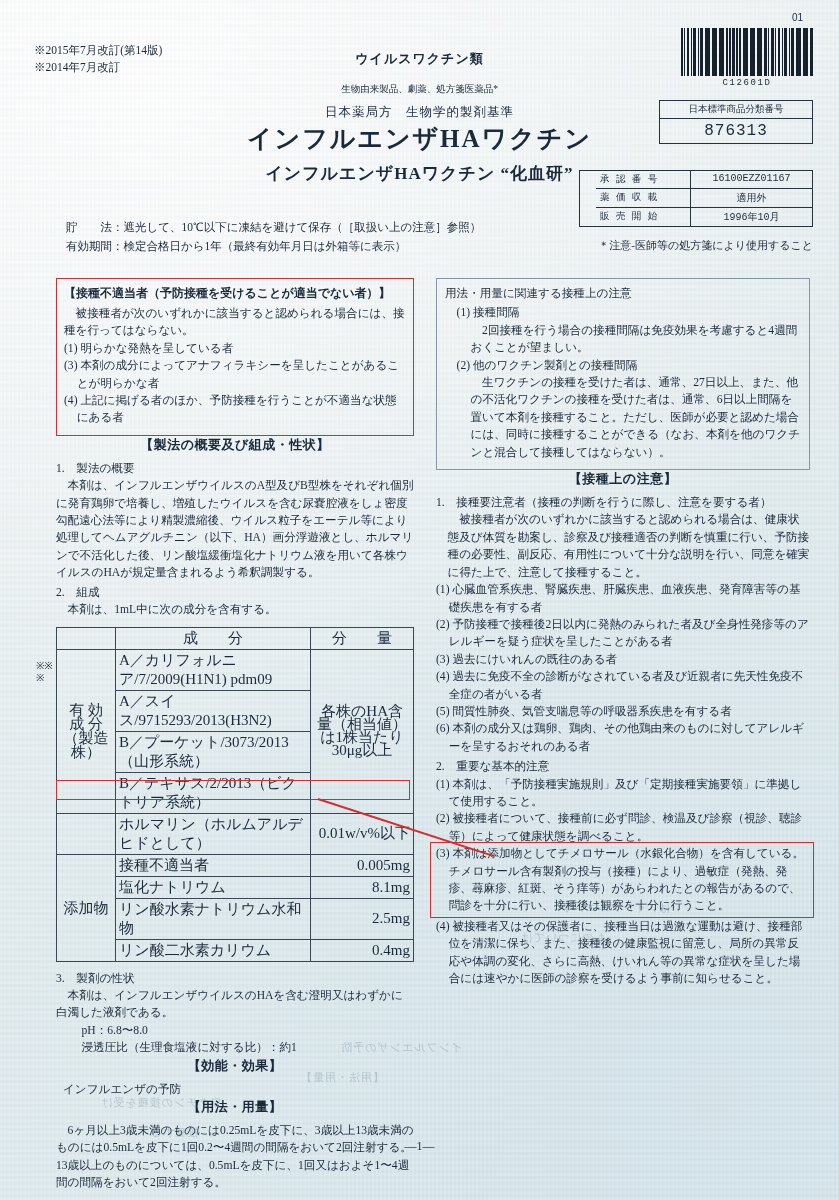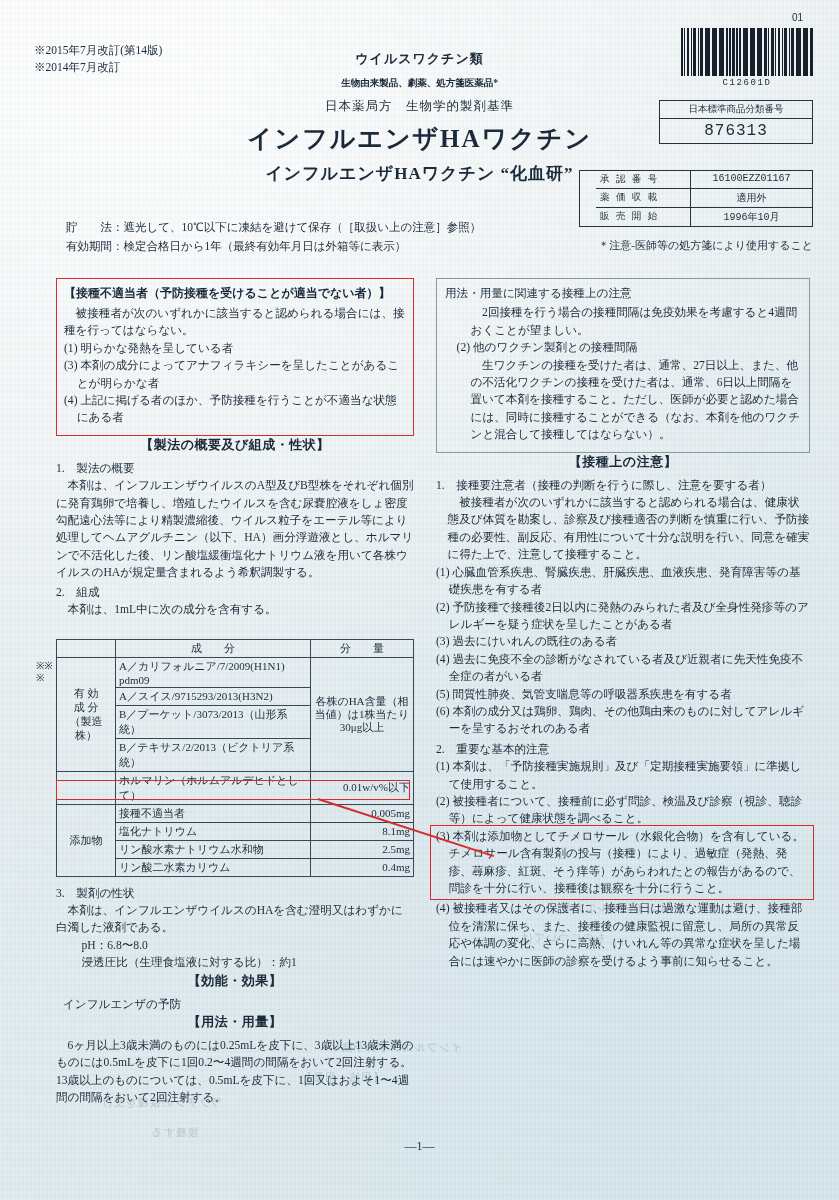--- a/index.html
+++ b/index.html
@@ -45,21 +45,21 @@
     position:absolute;right:8px;top:68px;width:132px;text-align:center;
     font-family:"Liberation Mono",monospace;font-size:9px;letter-spacing:1.6px;
   }
   .rev{
     position:absolute;left:16px;top:32px;font-size:11.5px;line-height:17px;
   }
   .cat{
     position:absolute;left:0;right:0;top:40px;text-align:center;
   }
   .cat .l1{font-size:13px;font-weight:bold;letter-spacing:1px;}
-  .cat .l2{font-size:9.5px;margin-top:9px;font-weight:bold;}
+  .cat .l2{font-size:9.5px;margin-top:15px;}
   .cat .l3{font-size:12.5px;margin-top:8px;letter-spacing:1px;}
   .title{
     position:absolute;left:0;right:0;top:112px;text-align:center;
     font-size:25px;font-weight:bold;letter-spacing:2px;
   }
   .subtitle{
     position:absolute;left:0;right:0;top:152px;text-align:center;
     font-size:17px;font-weight:bold;letter-spacing:1px;
   }
   .jcode{
@@ -94,21 +94,21 @@
   h3.center{
     text-align:center;font-size:13px;font-weight:bold;margin:0 0 6px 0;letter-spacing:0.5px;
   }
   .t{font-size:11.6px;line-height:17.4px;}
   .t p{margin:0;}
   .ind1{text-indent:1em;}
   .hang{padding-left:1.1em;text-indent:-1.1em;}
   .hdr-in-box{font-size:12px;font-weight:bold;}
   
   table.comp{
-    border-collapse:collapse;width:100%;font-size:11px;margin-top:20px;
+    border-collapse:collapse;width:100%;font-size:15px;margin-top:8px;
   }
   table.comp th,table.comp td{
     border:1px solid #3a4653;padding:1px 3px;vertical-align:middle;
   }
   table.comp th{font-weight:normal;}
   .cellnarrow{width:52px;text-align:center;line-height:14px;}
   .amt{width:96px;text-align:right;padding-right:4px;}
   .amtc{width:96px;text-align:center;line-height:13px;}
   .marks{
     position:absolute;left:18px;top:650px;font-size:10px;line-height:12px;
@@ -267,20 +267,21 @@
     <div class="t ind1">6ヶ月以上3歳未満のものには0.25mLを皮下に、3歳以上13歳未満のものには0.5mLを皮下に1回0.2〜4週間の間隔をおいて2回注射する。13歳以上のものについては、0.5mLを皮下に、1回又はおよそ1〜4週間の間隔をおいて2回注射する。</div>
   </div>
 
   <div class="marks">※※<br>※</div>
 
   <div class="colR">
 
     <div class="boxgray">
       <div class="t">用法・用量に関連する接種上の注意</div>
       <div class="t" style="margin-top:2px;">
+        <p style="padding-left:1em;">(1) 接種間隔</p>
         <p style="padding-left:2.2em;text-indent:1em;">2回接種を行う場合の接種間隔は免疫効果を考慮すると4週間おくことが望ましい。</p>
         <p style="padding-left:1em;">(2) 他のワクチン製剤との接種間隔</p>
         <p style="padding-left:2.2em;text-indent:1em;">生ワクチンの接種を受けた者は、通常、27日以上、また、他の不活化ワクチンの接種を受けた者は、通常、6日以上間隔を置いて本剤を接種すること。ただし、医師が必要と認めた場合には、同時に接種することができる（なお、本剤を他のワクチンと混合して接種してはならない）。</p>
       </div>
     </div>
 
     <h3 class="center">【接種上の注意】</h3>
 
     <div class="t">
       <p class="hang">1.　接種要注意者（接種の判断を行うに際し、注意を要する者）</p>

